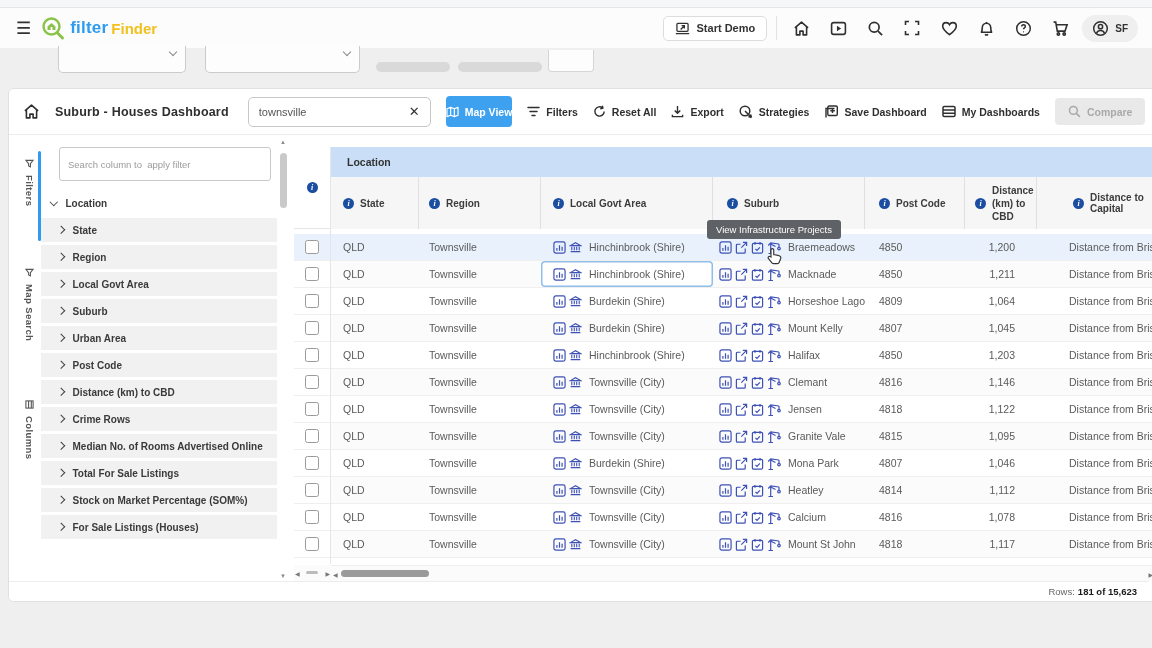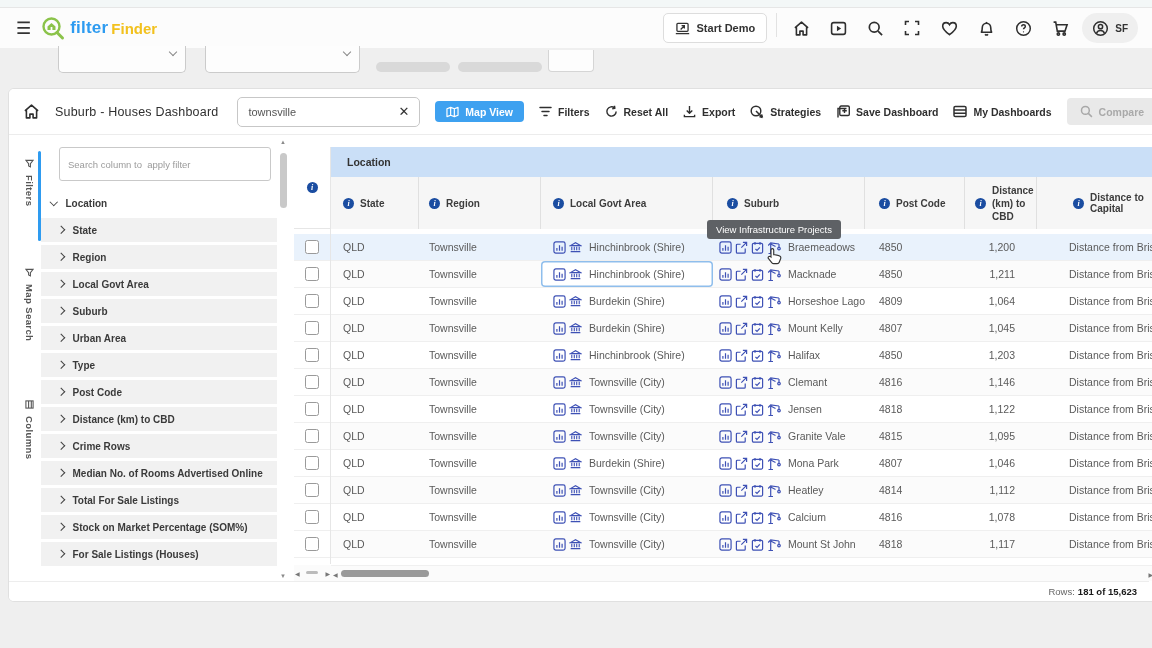--- a/index.html
+++ b/index.html
@@ -9,44 +9,44 @@
 
   
   .top-strip { position:absolute; left:0; top:0; width:1152px; height:8px; background:#F3F7F7; border-bottom:1px solid #E6E6E6; }
 
   
   .app-header { position:absolute; left:0; top:8px; width:1152px; height:40px; background:#FCFCFC; display:flex; align-items:center; padding:0 12px; }
   .burger { font-size:17px; color:#333; margin:0 10px 0 4px; cursor:pointer; }
   .logo { display:flex; align-items:center; gap:4px; }
   .logo-word1 { color:#2D9BF0; font-weight:bold; font-size:17px; letter-spacing:.2px; }
   .logo-word2 { color:#F2C11E; font-weight:bold; font-size:15px; margin-left:-1px; }
-  .hdr-right { margin-left:auto; display:flex; gap:7px; padding-right:2px; }
+  .hdr-right { margin-left:auto; display:flex; align-items:center; gap:7px; padding-right:2px; }
   .start-demo { display:flex; align-items:center; gap:7px; border:1px solid #DDD; border-radius:5px; background:#FFF; padding:5px 11px; font-size:11px; font-weight:bold; color:#333; cursor:pointer; }
   .hdr-divider { width:1px; height:24px; background:#E2E2E2; margin:0 2px; }
   .hico { width:30px; height:30px; display:flex; align-items:center; justify-content:center; cursor:pointer; }
   .avatar-pill { display:flex; align-items:center; gap:6px; background:#EFEFEF; border-radius:16px; padding:5px 10px; cursor:pointer; }
   .avatar-pill .ini { font-size:10px; font-weight:bold; color:#333; }
 
   
   .cut-box { position:absolute; top:46px; height:27px; background:#FDFDFD; border:1px solid #CBCBCB; border-top:none; border-radius:0 0 5px 5px; }
   .cut-caret { position:absolute; right:9px; top:3px; width:6px; height:6px; border-right:1.4px solid #888; border-bottom:1.4px solid #888; transform:rotate(45deg); }
   .cut-bar { position:absolute; top:62px; height:10px; background:#D9D9D9; border-radius:5px; }
   .cut-box-sm { position:absolute; top:50px; height:22px; background:#FDFDFD; border:1px solid #D5D5D5; border-top:none; border-radius:0 0 4px 4px; }
 
   
   .main-card { position:absolute; left:8px; top:88px; width:1150px; height:514px; background:#FFF; border:1px solid #E0E0E0; border-radius:6px 0 0 6px; overflow:hidden; }
 
   
   .toolbar { position:absolute; left:0; top:0; right:0; height:46px; display:flex; align-items:center; gap:15px; padding:0 14px; border-bottom:1px solid #ECECEC; background:#FFF; }
   .tb-home { cursor:pointer; }
-  .tb-title { font-size:12.5px; font-weight:normal; color:#2F2F2F; letter-spacing:.2px; white-space:nowrap; margin-right:4px; }
+  .tb-title { font-size:12.5px; font-weight:bold; color:#2F2F2F; letter-spacing:.2px; white-space:nowrap; margin-right:4px; }
   .searchbox { width:270px; height:30px; border:1px solid #C7C7C7; border-radius:5px; display:flex; align-items:center; padding:0 10px; gap:8px; background:#FFF; }
   .searchbox input { flex:1; border:none; outline:none; font-size:11px; color:#555; font-family:inherit; background:transparent; }
   .sb-clear { font-size:13px; color:#333; cursor:pointer; line-height:1; }
-  .btn-mapview { display:flex; align-items:center; gap:6px; background:#3EA1F0; color:#FFF; border:none; border-radius:4px; height:21px; padding:0 11px; font-size:10.5px; font-weight:bold; cursor:pointer; white-space:nowrap;text-align:center; }
+  .btn-mapview { display:flex; align-items:center; gap:6px; background:#3EA1F0; color:#FFF; border:none; border-radius:4px; height:31px; padding:0 0; font-size:10.5px; font-weight:bold; cursor:pointer; white-space:nowrap;text-align:center; }
   .tb-act { display:flex; align-items:center; gap:6px; background:none; border:none; font-size:10.5px; font-weight:bold; color:#2F2F2F; cursor:pointer; white-space:nowrap; font-family:inherit; }
   .btn-compare { margin-left:auto; display:flex; align-items:center; gap:6px; background:#E9E9E9; border:none; border-radius:4px; height:27px; padding:0 13px; font-size:10.5px; font-weight:bold; color:#A9A9A9; cursor:default; white-space:nowrap; }
 
   
   .side-tabs { position:absolute; left:0; top:46px; width:32px; bottom:0; background:#FFF; }
   .v-tab { writing-mode:vertical-rl; display:flex; align-items:center; gap:7px; color:#555; font-size:9.5px; font-weight:bold; letter-spacing:.4px; margin:0 auto; cursor:pointer; width:32px; padding-left:9px; }
   .v-tab .v-ic { writing-mode:horizontal-tb; }
   .tab-accent { position:absolute; right:0; top:16px; width:3px; height:90px; background:#2E9BF0; border-radius:2px; }
   .vt-1 { margin-top:24px; } .vt-2 { margin-top:62px; } .vt-3 { margin-top:58px; }
 
@@ -356,24 +356,20 @@
         <div class="f-item">
           <span class="chev right"></span>
           <span>Suburb</span>
         </div>
         <div class="f-item">
           <span class="chev right"></span>
           <span>Urban Area</span>
         </div>
         <div class="f-item">
           <span class="chev right"></span>
-          <span>Type</span>
-        </div>
-        <div class="f-item">
-          <span class="chev right"></span>
           <span>Post Code</span>
         </div>
         <div class="f-item">
           <span class="chev right"></span>
           <span>Distance (km) to CBD</span>
         </div>
         <div class="f-item">
           <span class="chev right"></span>
           <span>Crime Rows</span>
         </div>

